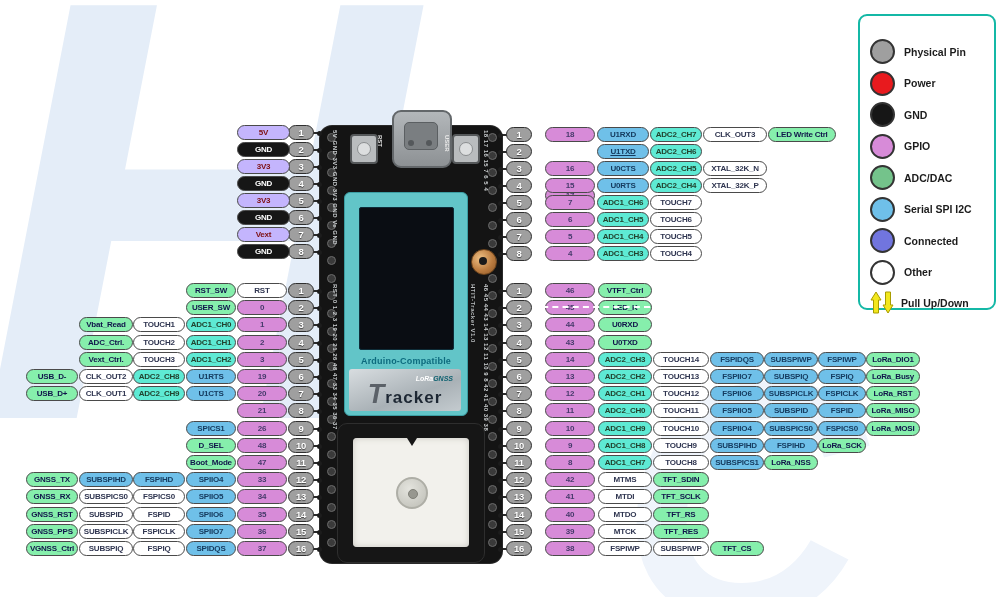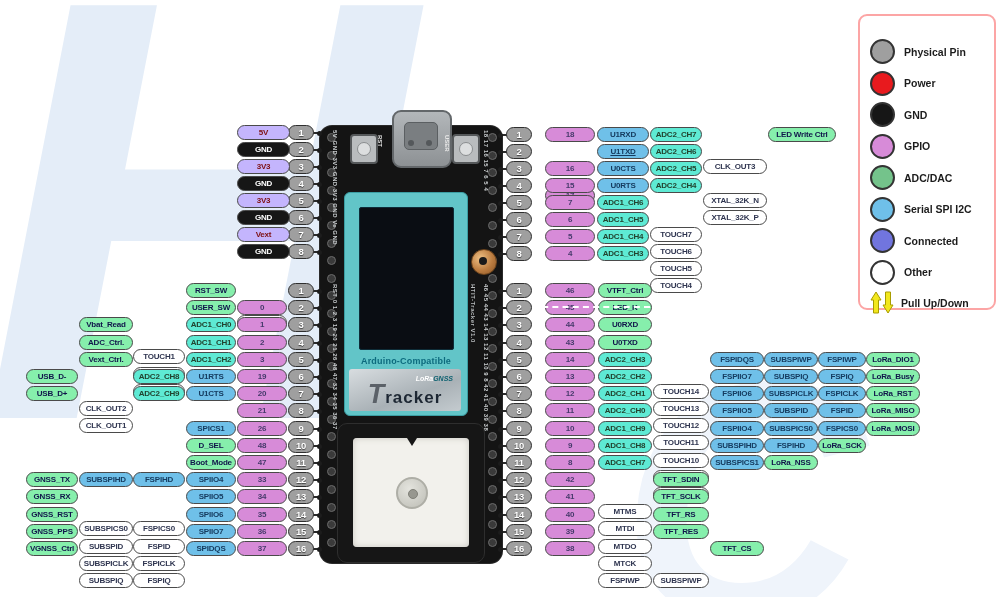--- a/index.html
+++ b/index.html
@@ -11,29 +11,29 @@
   
   .pill{position:absolute;height:13px;border:1.5px solid #4a4a4a;border-radius:8px;
         display:flex;align-items:center;justify-content:center;font-size:8px;font-weight:bold;
         color:#2e3466;z-index:4;white-space:nowrap;letter-spacing:-0.2px;}
   .power{background:#c4b5fd;color:#7d0f12;}
   .gnd{background:#161616;color:#ffffff;}
   .gpio{background:#d78bd8;color:#463a6b;}
   .adc{background:#5eead4;color:#21422e;}
   .serial{background:#6fc0e9;color:#163c60;}
   .conn{background:#86efac;color:#10154a;}
-  .other{background:#ffffff;color:#2f3550;margin-top:32px;}
+  .other{background:#ffffff;color:#2f3550;}
   .physpin{background:#9f9f9f;border-color:#2f2f2f;color:#ffffff;font-size:9.5px;
            text-shadow:0 1px 1px #444;}
   .pinline{position:absolute;height:2px;background:#2b2b2b;z-index:3;}
   .pindot{position:absolute;width:5px;height:5px;border-radius:50%;background:#1c1c1c;z-index:3;}
   .dashline{position:absolute;border-top:2px dashed #ffffff;z-index:6;}
   
   #legend{position:absolute;left:858px;top:14px;width:134px;height:292px;background:#ffffff;
-          border:2px solid #fca5a5;border-radius:9px;z-index:5;}
+          border:2px solid #14b8a6;border-radius:9px;z-index:5;}
   .lg-item{position:absolute;left:10px;display:flex;align-items:center;}
   .lg-dot{width:21px;height:21px;border-radius:50%;border:2px solid #333;margin-right:9px;flex:none;}
   .lg-label{font-size:10.5px;font-weight:bold;color:#1c1c1c;white-space:nowrap;}
   
   #board{position:absolute;left:320px;top:126px;width:182px;height:437px;background:#141414;
          border-radius:12px;z-index:2;box-shadow:0 0 0 1px #2a2a2a;}
   .hole{position:absolute;width:7px;height:7px;border-radius:50%;background:#3a3a3a;
         border:1px solid #6b6b6b;z-index:2;}
   .vtext{position:absolute;writing-mode:vertical-rl;color:#c9cdcf;font-weight:bold;z-index:3;
          letter-spacing:0.5px;}

